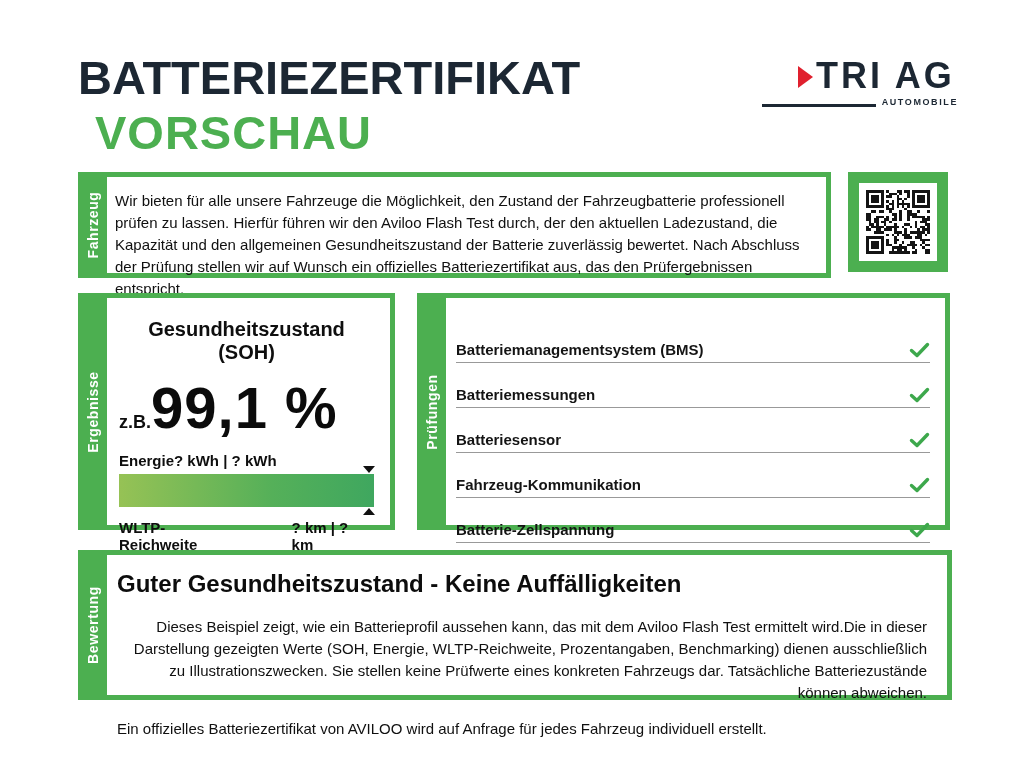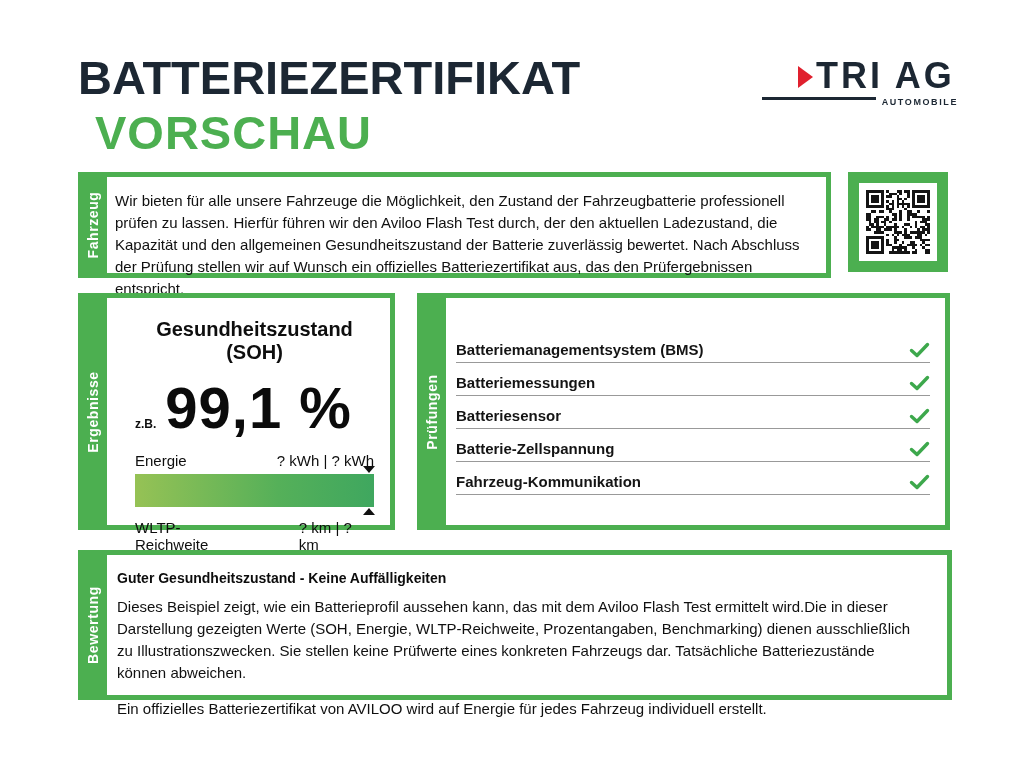--- a/index.html
+++ b/index.html
@@ -28,21 +28,21 @@
     width:0; height:0;
     border-left:15px solid #e0202e;
     border-top:11px solid transparent;
     border-bottom:11px solid transparent;
     margin-top:2px;
   }
   .logo-name {
     font-size:36px; font-weight:bold; color:#1c2733;
     letter-spacing:3px; line-height:1; margin-left:3px; white-space:nowrap;
   }
-  .logo-underline-row { display:flex; align-items:flex-start; margin-top:3px; }
+  .logo-underline-row { display:flex; align-items:flex-end; margin-top:3px; }
   .logo-line { flex:1; height:3px; background:#1c2733; }
   .logo-sub {
     font-size:9px; font-weight:bold; color:#1c2733;
     letter-spacing:1.6px; margin-left:6px; white-space:nowrap;
   }
 
   
   .section {
     position:absolute; border:5px solid #4caf50; background:#fff;
   }
@@ -67,62 +67,62 @@
     background:#4caf50; display:flex; align-items:center; justify-content:center;
   }
   .qr-inner {
     width:78px; height:78px; background:#fff;
     display:flex; align-items:center; justify-content:center;
   }
   .qr-inner svg { display:block; fill:#141414; }
 
   
   #sec-ergebnisse { left:78px; top:293px; width:317px; height:237px; }
-  #sec-ergebnisse .sec-content { padding:20px 16px 0 28px; }
+  #sec-ergebnisse .sec-content { padding:20px 16px 0 12px; }
   .soh-heading { text-align:center; font-size:20px; font-weight:bold; color:#0e0e0e; }
   .soh-row { display:flex; align-items:baseline; margin-top:16px; }
-  .soh-prefix { font-size:12px; font-weight:bold; color:#0e0e0e; }
+  .soh-prefix { font-size:18px; font-weight:bold; color:#0e0e0e; }
   .soh-value {
     font-size:58px; font-weight:bold; color:#0b0b0b;
-    letter-spacing:1px; line-height:0.95; margin-left:9px; white-space:nowrap;
+    letter-spacing:1px; line-height:0.95; white-space:nowrap;
   }
   .metric-row {
-    display:flex; justify-content:space-between; align-items:baseline;
-    font-size:15px; font-weight:normal; color:#0e0e0e;
+    display:flex; align-items:baseline;
+    font-size:15px; font-weight:bold; color:#0e0e0e;
   }
   .metric-row.energy { margin-top:17px; }
   .metric-row.range { margin-top:12px;gap:48px; }
   .gradient-bar {
     position:relative; height:33px; margin-top:5px;
     background:linear-gradient(90deg,#96c255 0%,#55b059 60%,#3fa75f 100%);
   }
   .marker { position:absolute; right:-1px; width:0; height:0;
     border-left:6px solid transparent; border-right:6px solid transparent; }
   .marker-down { top:-8px; border-top:7px solid #111; }
   .marker-up { bottom:-8px; border-bottom:7px solid #111; }
 
   
   #sec-pruefungen { left:417px; top:293px; width:533px; height:237px; }
   #sec-pruefungen .sec-content { padding:42px 15px 0 10px; }
   .check-row {
     display:flex; justify-content:space-between; align-items:center;
-    height:23px; border-bottom:1px solid #999; margin-bottom:10px; padding-bottom:3px;gap:18px;
+    height:23px; border-bottom:1px solid #999; margin-bottom:22px; padding-bottom:3px;gap:18px;
   }
   .check-label { font-size:15px; font-weight:bold; color:#141414; }
   .check-icon { width:21px; height:16px; }
   .check-icon path {
     fill:none; stroke:#3da84c; stroke-width:3.4;
     stroke-linecap:round; stroke-linejoin:round;
   }
 
   
   #sec-bewertung { left:78px; top:550px; width:874px; height:150px; }
   #sec-bewertung .sec-content { padding:15px 20px 0 10px; }
-  .bew-heading { font-size:14px; font-weight:bold; color:#0c0c0c; }
-  .bew-p1 { margin-top:10px; }
+  .bew-heading { font-size:24px; font-weight:bold; color:#0c0c0c; }
+  .bew-p1 { margin-top:18px;text-align:right; }
   .bew-p2 { margin-top:14px; }
 </style>
 </head>
 <body>
 
 <div class="page">
 
   <div class="doc-title">BATTERIEZERTIFIKAT</div>
   <div class="doc-subtitle">VORSCHAU</div>
 
@@ -513,40 +513,40 @@
   </div>
 
   <div class="check-row">
     <span class="check-label">Batteriesensor</span>
     <svg class="check-icon" viewBox="0 0 20 16">
       <path d="M2 8.5 L7.5 13.5 L18 2.5"></path>
     </svg>
   </div>
 
   <div class="check-row">
+    <span class="check-label">Fahrzeug-Kommunikation</span>
+    <svg class="check-icon" viewBox="0 0 20 16">
+      <path d="M2 8.5 L7.5 13.5 L18 2.5"></path>
+    </svg>
+  </div>
+
+  <div class="check-row">
     <span class="check-label">Batterie-Zellspannung</span>
     <svg class="check-icon" viewBox="0 0 20 16">
       <path d="M2 8.5 L7.5 13.5 L18 2.5"></path>
     </svg>
   </div>
-
-  <div class="check-row">
-    <span class="check-label">Fahrzeug-Kommunikation</span>
-    <svg class="check-icon" viewBox="0 0 20 16">
-      <path d="M2 8.5 L7.5 13.5 L18 2.5"></path>
-    </svg>
-  </div>
 </div>
     </div>
   </div>
 
   <div class="section" id="sec-bewertung">
     <div class="strip">
       <span>Bewertung</span>
     </div>
     <div class="sec-content">
       <div class="bew-heading">Guter Gesundheitszustand - Keine Auffälligkeiten</div>
       <p class="body-text bew-p1">Dieses Beispiel zeigt, wie ein Batterieprofil aussehen kann, das mit dem Aviloo Flash Test ermittelt wird.Die in dieser Darstellung gezeigten Werte (SOH, Energie, WLTP-Reichweite, Prozentangaben, Benchmarking) dienen ausschließlich zu Illustrationszwecken. Sie stellen keine Prüfwerte eines konkreten Fahrzeugs dar. Tatsächliche Batteriezustände können abweichen.</p>
-      <p class="body-text bew-p2">Ein offizielles Batteriezertifikat von AVILOO wird auf Energie für jedes Fahrzeug individuell erstellt.</p>
+      <p class="body-text bew-p2">Ein offizielles Batteriezertifikat von AVILOO wird auf Anfrage für jedes Fahrzeug individuell erstellt.</p>
     </div>
   </div>
 
 </div>
 
 </body></html>

